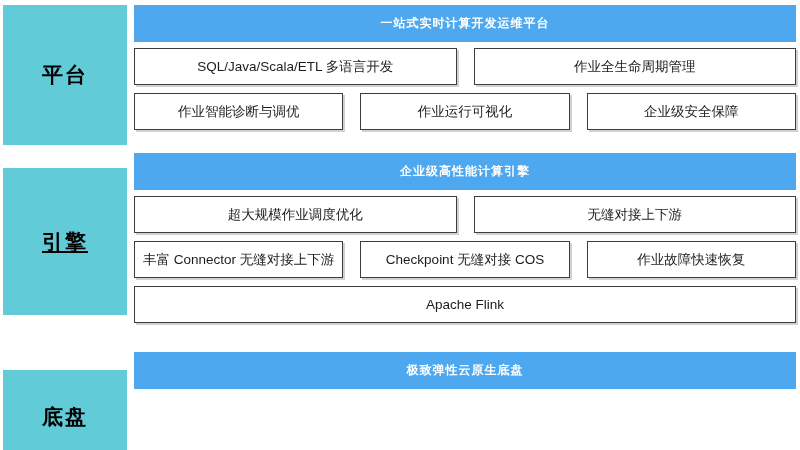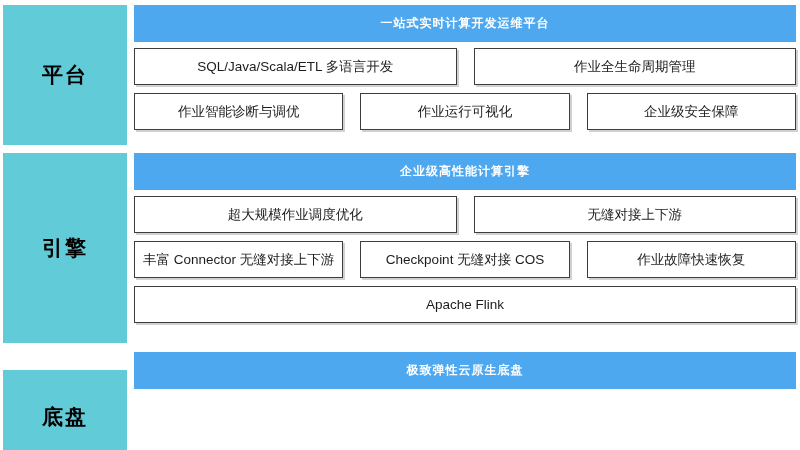--- a/index.html
+++ b/index.html
@@ -30,21 +30,21 @@
     background: #62cbd8;
     color: #000000;
     display: flex;
     align-items: center;
     justify-content: center;
     font-weight: bold;
     font-size: 21px;
     letter-spacing: 2px;
   }
   .layer-label.platform { top: 5px;   height: 140px; }
-  .layer-label.engine   { top: 153px; height: 190px; }
+  .layer-label.engine   { top: 168px; height: 147px; text-decoration: underline; }
   .layer-label.chassis  { top: 370px; height: 93px;  }
 
   
   .band {
     position: absolute;
     left: 134px;
     width: 662px;
   }
   .band.platform { top: 5px;   height: 140px; }
   .band.engine   { top: 153px; height: 190px; }

